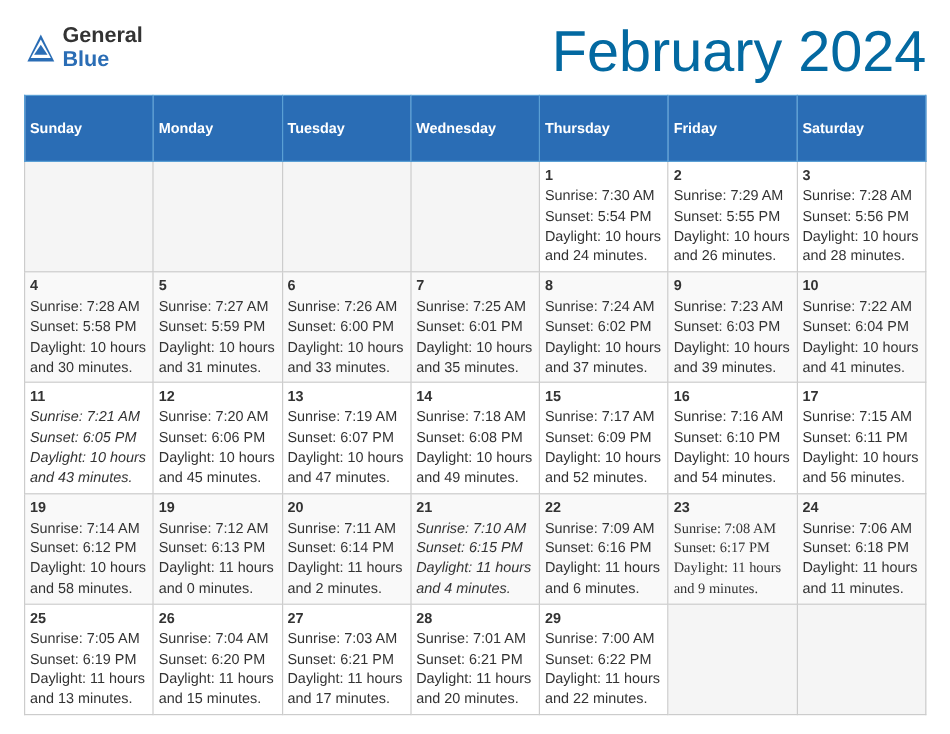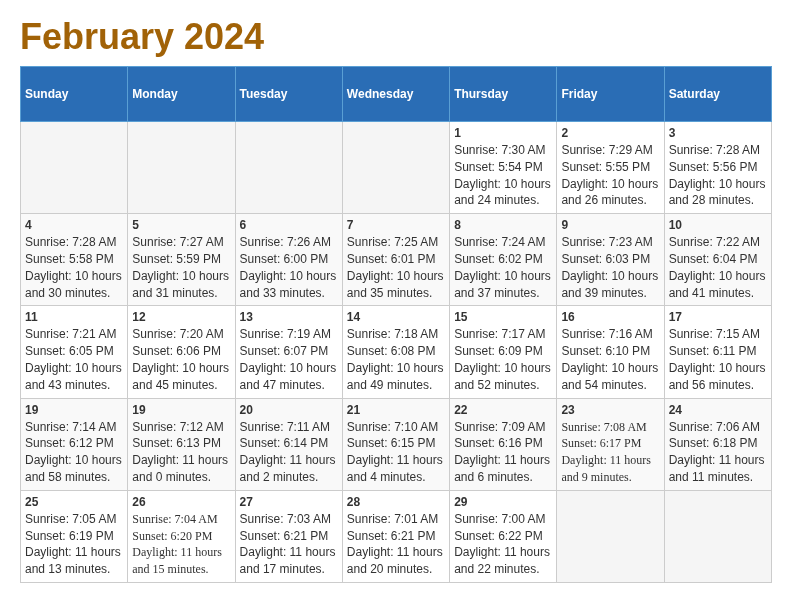--- a/index.html
+++ b/index.html
@@ -32,23 +32,23 @@
     .logo-blue { color: #2a6db5; }
     .logo-icon {
       width: 28px;
       height: 28px;
       margin-right: 4px;
     }
     .title-block {
       text-align: right;
     }
     .main-title {
-      font-size: 36px;
-      font-weight: bold;
-      color: #a16207;
+      font-size: 48px;
+      font-weight: normal;
+      color: #0369a1;
     }
     .subtitle {
       font-size: 15px;
       color: #333;
     }
     table {
       width: 100%;
       border-collapse: collapse;
       table-layout: fixed;
     }
@@ -84,20 +84,31 @@
       color: #333;
     }
     .empty-cell {
       background: #f5f5f5 !important;
     }
   </style>
 </head>
 <body>
 
 <div class="header">
+  <div class="logo">
+    <svg class="logo-icon" viewBox="0 0 40 40">
+      <polygon points="20,4 36,36 4,36" fill="#2a6db5"></polygon>
+      <polygon points="20,10 32,32 8,32" fill="white"></polygon>
+      <polygon points="20,16 28,28 12,28" fill="#2a6db5"></polygon>
+    </svg>
+    <div class="logo-text">
+      <span class="logo-general">General</span>
+      <span class="logo-blue">Blue</span>
+    </div>
+  </div>
   <div class="title-block">
     <div class="main-title">February 2024</div>
   </div>
 </div>
 
 <table>
   <thead>
     <tr>
     <th>Sunday</th>
         <th>Monday</th>
@@ -183,21 +194,21 @@
           <div class="day-num">10</div>
           <div class="day-info" style="white-space: pre-line;">Sunrise: 7:22 AM
 Sunset: 6:04 PM
 Daylight: 10 hours
 and 41 minutes.</div>
         </td>
       </tr>
       <tr>
         <td>
           <div class="day-num">11</div>
-          <div class="day-info" style="white-space: pre-line;">Sunrise: 7:21 AM
+          <div class="day-info" style="white-space: pre-line; font-style: italic;">Sunrise: 7:21 AM
 Sunset: 6:05 PM
 Daylight: 10 hours
 and 43 minutes.</div>
         </td>
         <td>
           <div class="day-num">12</div>
           <div class="day-info" style="white-space: pre-line;">Sunrise: 7:20 AM
 Sunset: 6:06 PM
 Daylight: 10 hours
 and 45 minutes.</div>
@@ -255,21 +266,21 @@
         </td>
         <td>
           <div class="day-num">20</div>
           <div class="day-info" style="white-space: pre-line;">Sunrise: 7:11 AM
 Sunset: 6:14 PM
 Daylight: 11 hours
 and 2 minutes.</div>
         </td>
         <td>
           <div class="day-num">21</div>
-          <div class="day-info" style="white-space: pre-line;">Sunrise: 7:10 AM
+          <div class="day-info" style="white-space: pre-line; font-style: italic;">Sunrise: 7:10 AM
 Sunset: 6:15 PM
 Daylight: 11 hours
 and 4 minutes.</div>
         </td>
         <td>
           <div class="day-num">22</div>
           <div class="day-info" style="white-space: pre-line;">Sunrise: 7:09 AM
 Sunset: 6:16 PM
 Daylight: 11 hours
 and 6 minutes.</div>
@@ -292,21 +303,21 @@
       <tr>
         <td>
           <div class="day-num">25</div>
           <div class="day-info" style="white-space: pre-line;">Sunrise: 7:05 AM
 Sunset: 6:19 PM
 Daylight: 11 hours
 and 13 minutes.</div>
         </td>
         <td>
           <div class="day-num">26</div>
-          <div class="day-info" style="white-space: pre-line; font-family: Liberation Serif, serif;">Sunrise: 7:04 AM
+          <div class="day-info" style="white-space: pre-line;">Sunrise: 7:04 AM
 Sunset: 6:20 PM
 Daylight: 11 hours
 and 15 minutes.</div>
         </td>
         <td>
           <div class="day-num">27</div>
           <div class="day-info" style="white-space: pre-line;">Sunrise: 7:03 AM
 Sunset: 6:21 PM
 Daylight: 11 hours
 and 17 minutes.</div>

